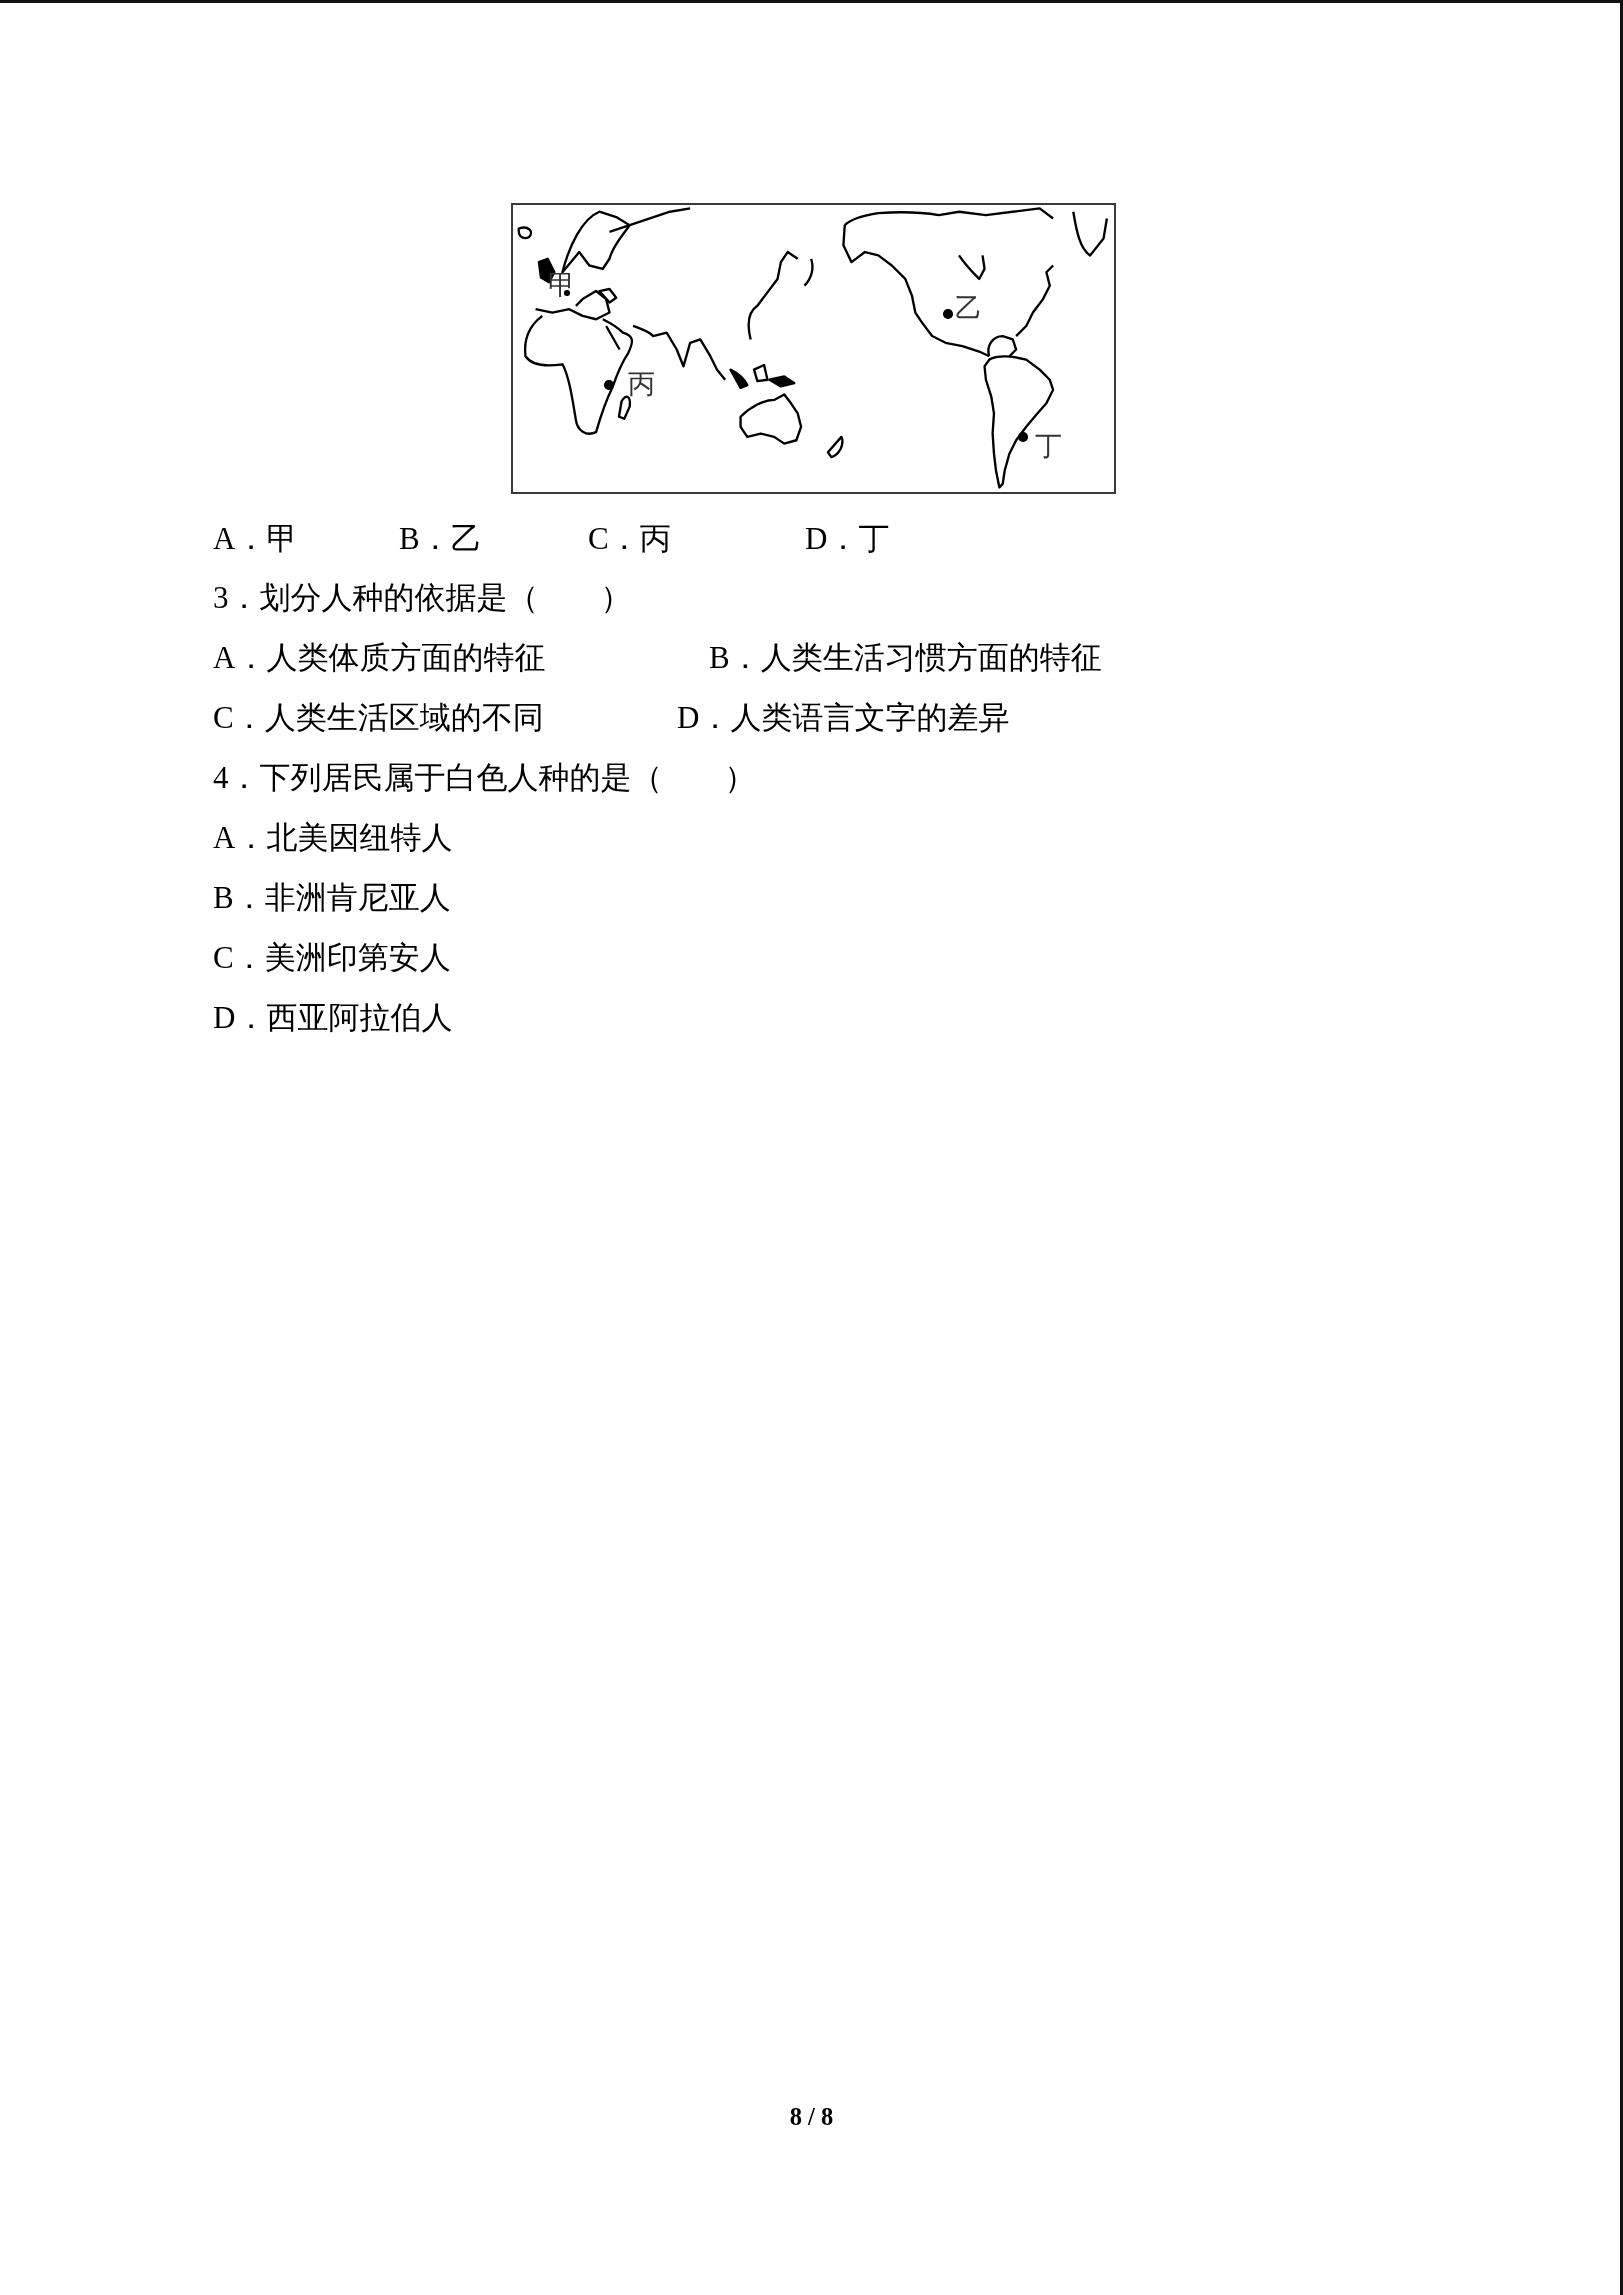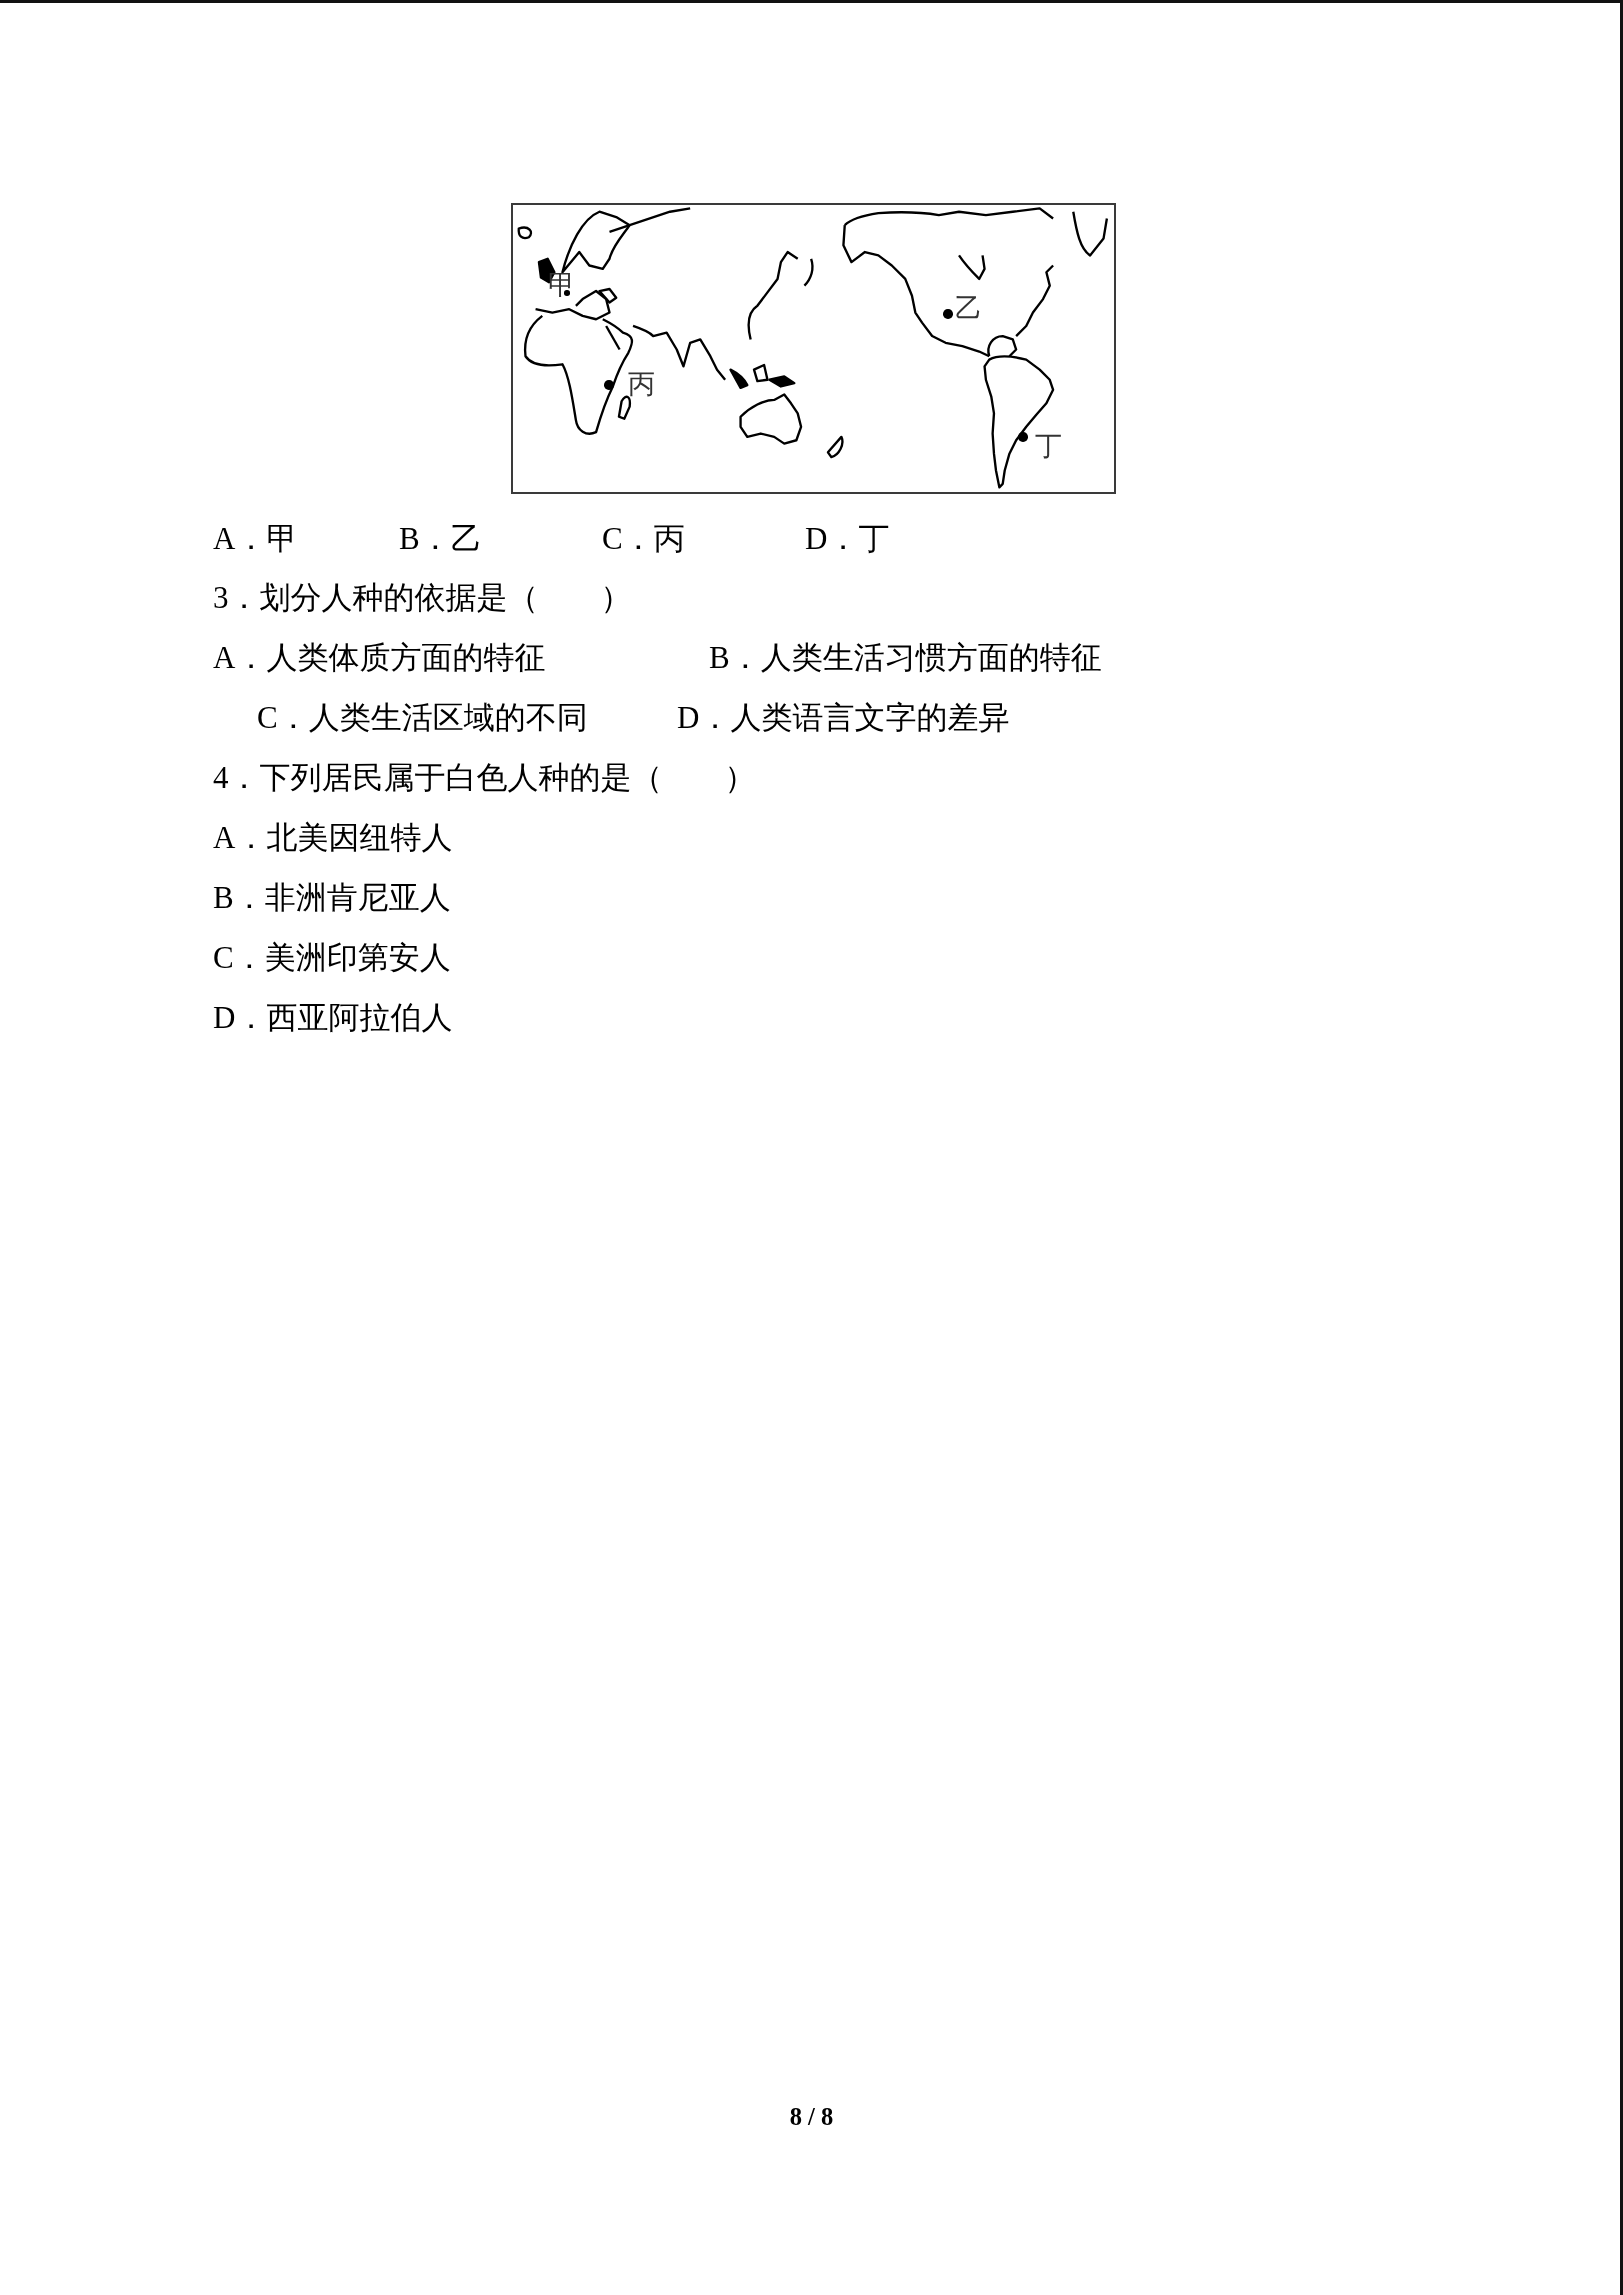--- a/index.html
+++ b/index.html
@@ -71,31 +71,31 @@
   <div class="map-dot" style="left:91px;top:175px;"></div>
   <div class="map-label" style="left:115px;top:166px;">丙</div>
 
   <div class="map-dot" style="left:505px;top:227px;"></div>
   <div class="map-label" style="left:522px;top:228px;">丁</div>
 </div>
 
 <div class="line" style="top:520px; width:954px;">
   <span class="opt" style="left:0;">A．甲</span>
   <span class="opt" style="left:186px;">B．乙</span>
-  <span class="opt" style="left:389px;">C．丙</span>
+  <span class="opt" style="left:375px;">C．丙</span>
   <span class="opt" style="left:592px;font-family:Liberation Serif, serif;">D．丁</span>
 </div>
 
 <div class="line" style="top:579px;">3．划分人种的依据是（　　）</div>
 <div class="line" style="top:639px; width:954px;">
   <span class="opt" style="left:0;">A．人类体质方面的特征</span>
   <span class="opt" style="left:464px;margin-left:32px;">B．人类生活习惯方面的特征</span>
 </div>
 <div class="line" style="top:699px; width:954px;">
-  <span class="opt" style="left:0;margin-left:44px;">C．人类生活区域的不同</span>
+  <span class="opt" style="left:0;">C．人类生活区域的不同</span>
   <span class="opt" style="left:464px;">D．人类语言文字的差异</span>
 </div>
 
 <div class="line" style="top:759px;">4．下列居民属于白色人种的是（　　）</div>
 <div class="line" style="top:819px;font-family:Liberation Serif, serif;">A．北美因纽特人</div>
 <div class="line" style="top:879px;">B．非洲肯尼亚人</div>
 <div class="line" style="top:939px;">C．美洲印第安人</div>
 <div class="line" style="top:999px;">D．西亚阿拉伯人</div>
 
 <div class="page-number">8 / 8</div>

